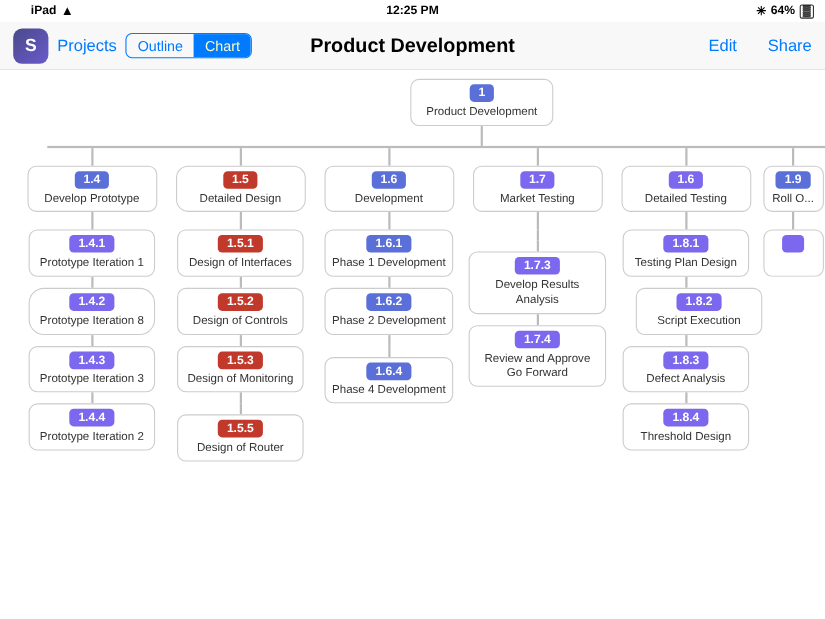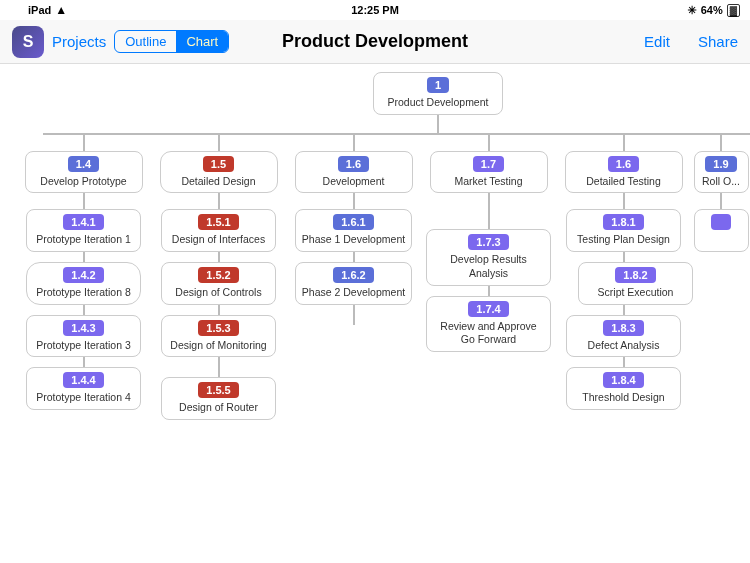--- a/index.html
+++ b/index.html
@@ -207,21 +207,21 @@
           <span class="node-label">Prototype Iteration 8</span>
         </div>
         <div style="width:2px; height:10px; background:#bbb; margin:0 auto;"></div>
         <div class="node-box child-node" style="min-width:115px;">
           <span class="node-badge badge-purple">1.4.3</span>
           <span class="node-label">Prototype Iteration 3</span>
         </div>
         <div style="width:2px; height:10px; background:#bbb; margin:0 auto;"></div>
         <div class="node-box child-node" style="min-width:115px;">
           <span class="node-badge badge-purple">1.4.4</span>
-          <span class="node-label">Prototype Iteration 4</span>
+          <span class="node-label">Prototype Iteration 2</span>
         </div>
       </div>
 
       <div class="tree-col">
         <div style="width:2px; height:16px; background:#bbb; margin:0 auto;"></div>
         <div class="node-box" style="min-width:118px;border-radius:11px;">
           <span class="node-badge badge-red">1.5</span>
           <span class="node-label">Detailed Design</span>
         </div>
         <div style="width:2px; height:16px; background:#bbb; margin:0 auto;"></div>
@@ -258,20 +258,24 @@
           <span class="node-badge badge-blue">1.6.1</span>
           <span class="node-label">Phase 1 Development</span>
         </div>
         <div style="width:2px; height:10px; background:#bbb; margin:0 auto;"></div>
         <div class="node-box child-node" style="min-width:115px;">
           <span class="node-badge badge-blue">1.6.2</span>
           <span class="node-label">Phase 2 Development</span>
         </div>
         <div style="width:2px; height:10px; background:#bbb; margin:0 auto;"></div>
         <div style="width:2px; height:10px; background:#bbb; margin:0 auto;"></div>
+        <div class="node-box child-node" style="min-width:115px;">
+          <span class="node-badge badge-blue">1.6.4</span>
+          <span class="node-label">Phase 4 Development</span>
+        </div>
       </div>
 
       <div class="tree-col">
         <div style="width:2px; height:16px; background:#bbb; margin:0 auto;"></div>
         <div class="node-box" style="min-width:118px;">
           <span class="node-badge badge-purple">1.7</span>
           <span class="node-label">Market Testing</span>
         </div>
         <div style="width:2px; height:16px; background:#bbb; margin:0 auto;"></div>
         <div style="width:2px; height:10px; background:#bbb; margin:0 auto;"></div>

